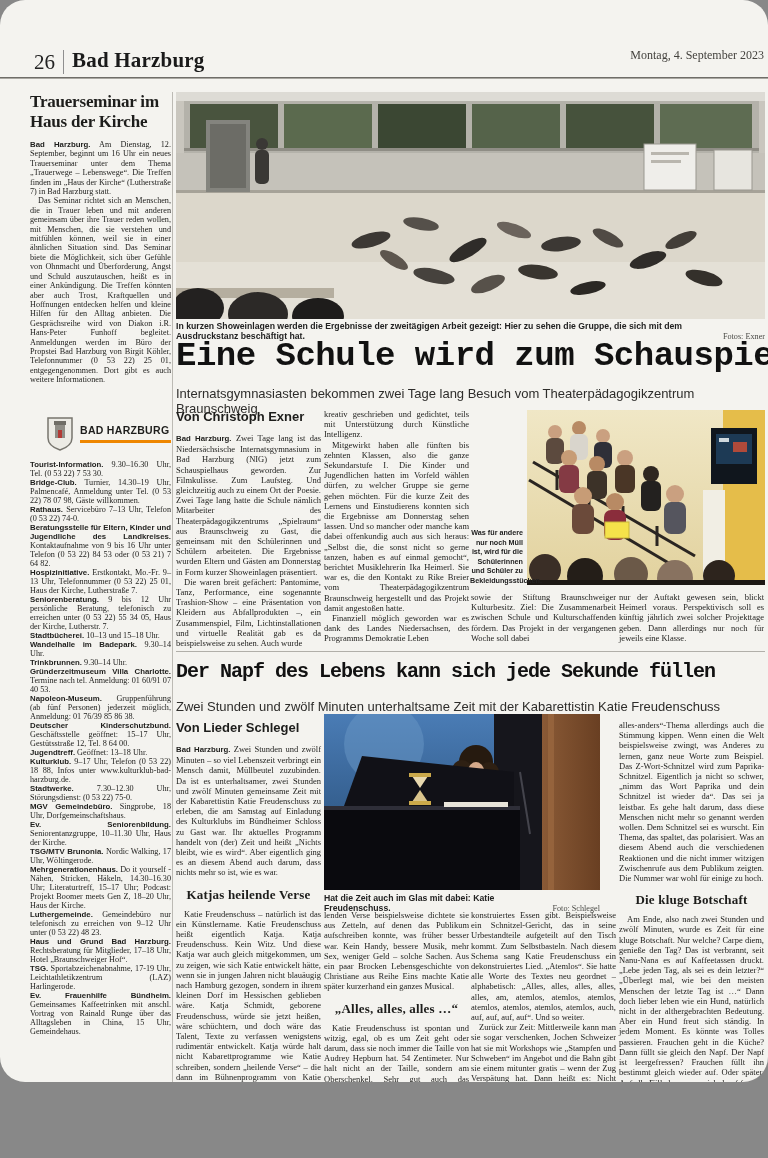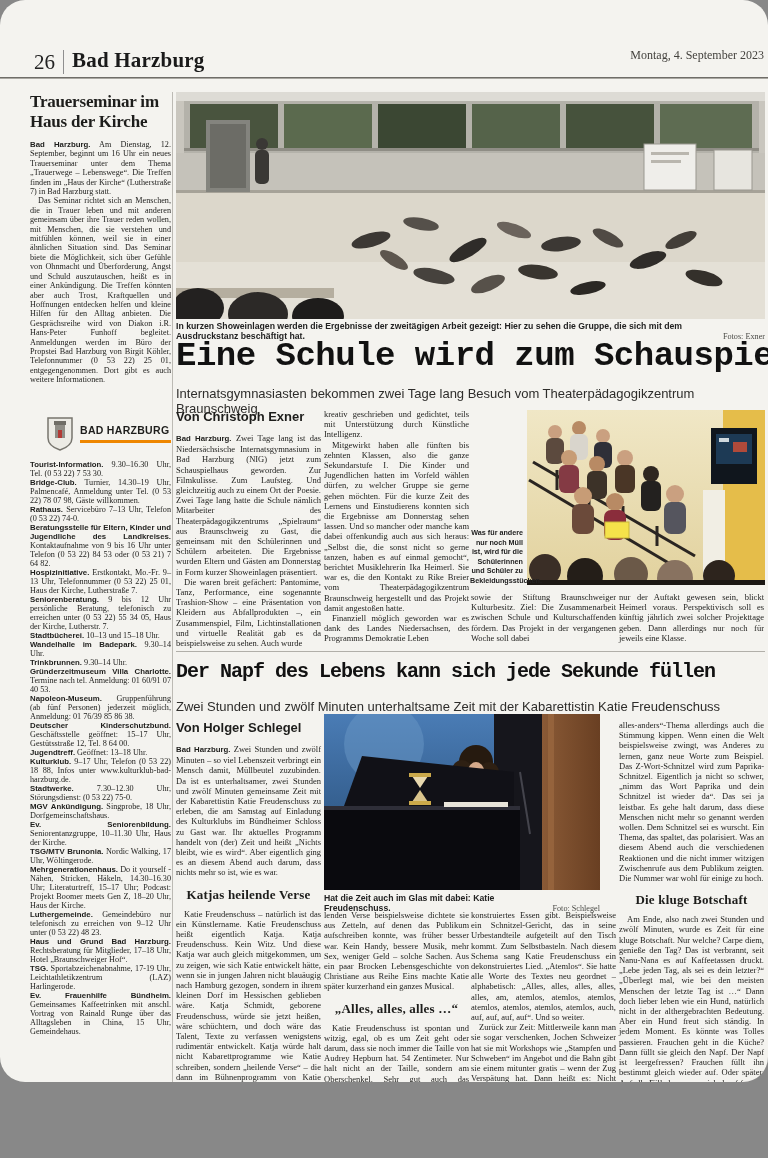--- a/index.html
+++ b/index.html
@@ -110,21 +110,21 @@
       <p class="dir-entry"><span class="dir-name">Napoleon-Museum.</span> <span>Gruppenführung (ab fünf Personen) jederzeit möglich, Anmeldung: 01 76/39 85 86 38.</span></p>
 
       <p class="dir-entry"><span class="dir-name">Deutscher Kinderschutzbund.</span> <span>Geschäftsstelle geöffnet: 15–17 Uhr, Gestütsstraße 12, Tel. 8 64 00.</span></p>
 
       <p class="dir-entry"><span class="dir-name">Jugendtreff.</span> <span>Geöffnet: 13–18 Uhr.</span></p>
 
       <p class="dir-entry"><span class="dir-name">Kulturklub.</span> <span>9–17 Uhr, Telefon (0 53 22) 18 88, Infos unter www.kulturklub-bad-harzburg.de.</span></p>
 
       <p class="dir-entry"><span class="dir-name">Stadtwerke.</span> <span>7.30–12.30 Uhr, Störungsdienst: (0 53 22) 75-0.</span></p>
 
-      <p class="dir-entry"><span class="dir-name">MGV Ankündigung.</span> <span>Singprobe, 18 Uhr, Dorfgemeinschaftshaus.</span></p>
+      <p class="dir-entry"><span class="dir-name">MGV Gemeindebüro.</span> <span>Singprobe, 18 Uhr, Dorfgemeinschaftshaus.</span></p>
 
       <p class="dir-entry"><span class="dir-name">Ev. Seniorenbildung.</span> <span>Seniorentanzgruppe, 10–11.30 Uhr, Haus der Kirche.</span></p>
 
       <p class="dir-entry"><span class="dir-name">TSG/MTV Brunonia.</span> <span>Nordic Walking, 17 Uhr, Wöltingerode.</span></p>
 
 
       <p class="dir-entry"><span class="dir-name">Mehrgenerationenhaus.</span> <span>Do it yourself - Nähen, Stricken, Häkeln, 14.30–16.30 Uhr; Literaturtreff, 15–17 Uhr; Podcast: Projekt Boomer meets Gen Z, 18–20 Uhr, Haus der Kirche.</span></p>
 
       <p class="dir-entry"><span class="dir-name">Luthergemeinde.</span> <span>Gemeindebüro nur telefonisch zu erreichen von 9–12 Uhr unter (0 53 22) 48 23.</span></p>
 
@@ -272,21 +272,21 @@
   <div class="col" style="left:619px; top:592px;">
     <p>nur der Auftakt gewesen sein, blickt Heimerl voraus. Perspektivisch soll es künftig jährlich zwei solcher Projekttage geben. Dann allerdings nur noch für jeweils eine Klasse.</p>
   </div>
 
   <div class="art-sep"></div>
 
   <h1 class="headline h-mid" style="top:660px;">Der Napf des Lebens kann sich jede Sekunde füllen</h1>
   <div class="deck" style="top:699px;">Zwei Stunden und zwölf Minuten unterhaltsame Zeit mit der Kabarettistin Katie Freudenschuss</div>
 
   <div class="col" style="left:176px; top:720px;">
-    <div class="byline">Von Holger Schlegel</div>
+    <div class="byline">Von Lieder Schlegel</div>
     <p><span class="dateline">Bad Harzburg.</span> <span>Zwei Stunden und zwölf Minuten – so viel Lebenszeit verbringt ein Mensch damit, Müllbeutel zuzubinden. Da ist es unterhaltsamer, zwei Stunden und zwölf Minuten gemeinsame Zeit mit der Kabarettistin Katie Freudenschuss zu erleben, die am Samstag auf Einladung des Kulturklubs im Bündheimer Schloss zu Gast war. Ihr aktuelles Programm handelt von (der) Zeit und heißt „Nichts bleibt, wie es wird“. Aber eigentlich ging es an diesem Abend auch darum, dass nichts mehr so ist, wie es war.</span></p>
     <h3 class="crosshead">Katjas heilende Verse</h3>
     <p class="ind">Katie Freudenschuss – natürlich ist das ein Künstlername. Katie Freudenschuss heißt eigentlich Katja. Katja Freudenschuss. Kein Witz. Und diese Katja war auch gleich mitgekommen, um zu zeigen, wie sich Katie entwickelt hätte, wenn sie in jungen Jahren nicht blauäugig nach Hamburg gezogen, sondern in ihrem kleinen Dorf im Hessischen geblieben wäre. Katja Schmidt, geborene Freudenschuss, würde sie jetzt heißen, wäre schüchtern, und doch wäre das Talent, Texte zu verfassen wenigstens rudimentär entwickelt. Katja würde halt nicht Kabarettprogramme wie Katie schreiben, sondern „heilende Verse“ – die dann im Bühnenprogramm von Katie wieder kleine Sahnestückchen wurden. Denn die Kabarettistin hat die Gabe, aus Stichworten im Handumdrehen Verse, Gedichte, gar ganze Lieder zu machen. Die hei-</p>
   </div>
 
   <svg class="photo" style="left:324px; top:714px;" width="276" height="176" viewBox="0 0 276 176">
     <defs>
       <linearGradient id="blueg" x1="0" y1="0" x2="0" y2="1">
         <stop offset="0" stop-color="#4a7cb5"></stop>
           <stop offset="1" stop-color="#22466e"></stop>

